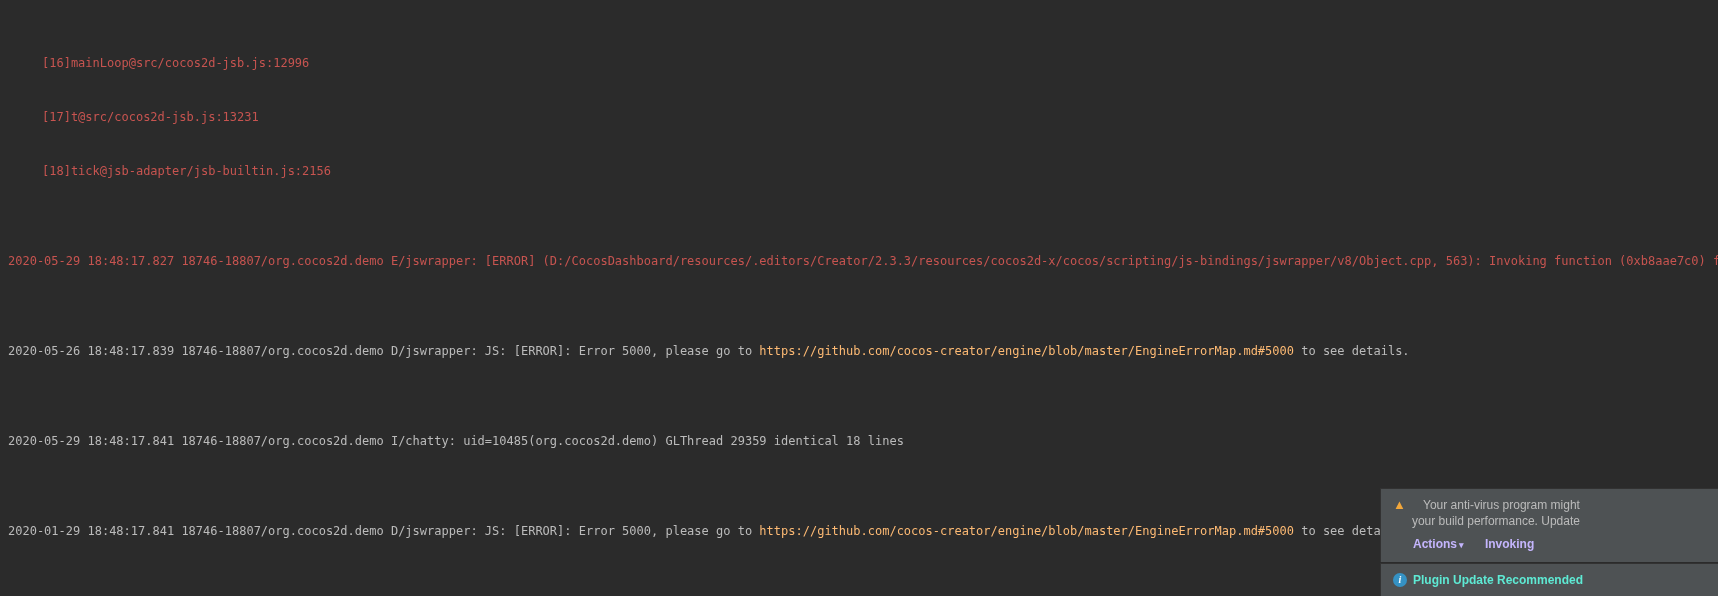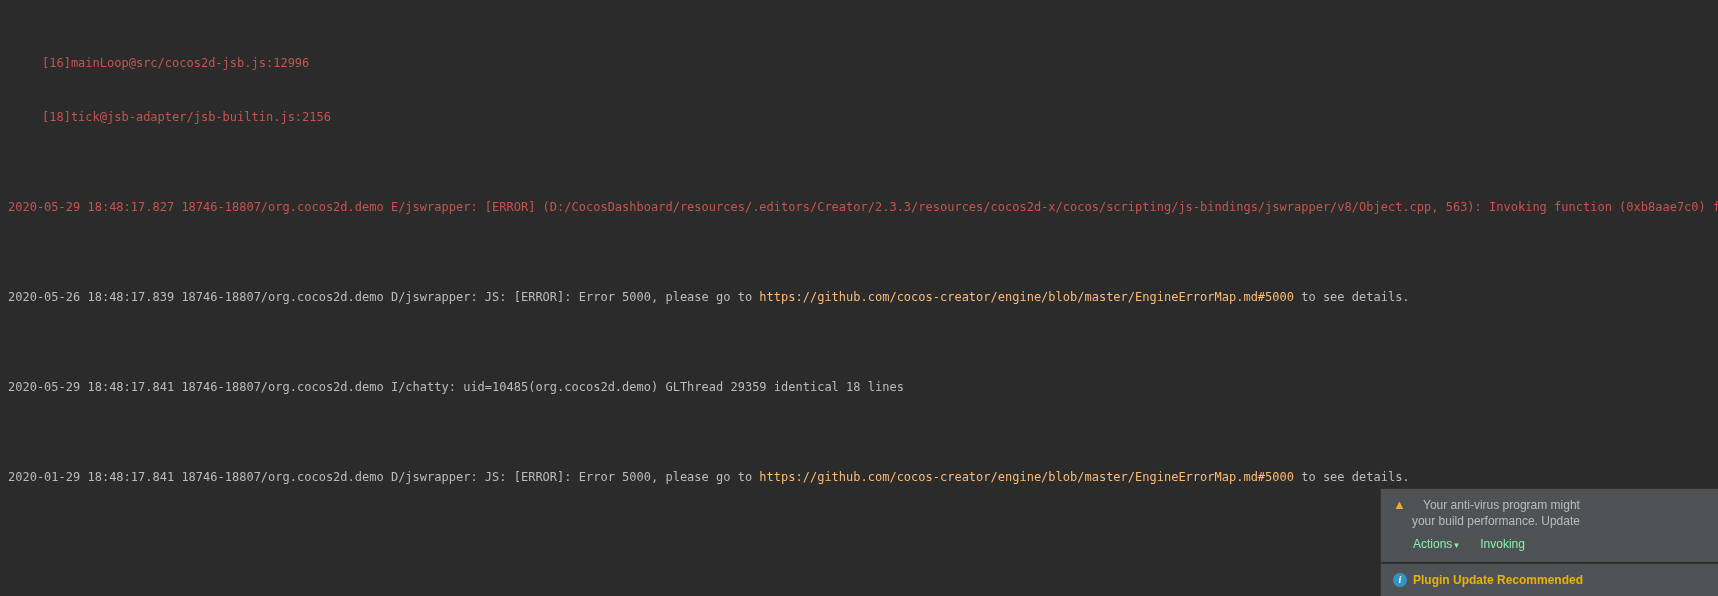--- a/index.html
+++ b/index.html
@@ -39,38 +39,39 @@
     padding: 8px 12px;
     margin-top: 1px;
     color: #bbbbbb;
     font-family: -apple-system, 'Segoe UI', sans-serif;
     font-size: 12px;
     overflow: hidden;
   }
   .notif-row { display: flex; align-items: flex-start; gap: 6px; }
   .notif-msg { line-height: 16px; white-space: normal; text-align: right; }
   .notif-actions { margin-top: 6px; margin-left: 20px; }
-  .notif-link { color: #86efac; cursor: pointer; margin-right: 18px; }
+  .notif-link { color: #c4b5fd; cursor: pointer; margin-right: 18px; font-weight: bold; }
   .notif-link .chev { font-size: 9px; margin-left: 2px; }
   .warn-icon { color: #f2a73b; font-size: 13px; line-height: 16px; }
   .info-icon {
     width: 14px; height: 14px; border-radius: 50%;
     background: #3592c4; color: #fff; font-size: 10px;
     display: inline-flex; align-items: center; justify-content: center;
     font-weight: bold; flex-shrink: 0; margin-top: 1px;
     font-family: Georgia, serif; font-style: italic;
   }
-  .bold { font-weight: bold; color: #eab308; }
+  .bold { font-weight: bold; color: #5eead4; }
 </style>
 </head>
 <body>
 
 <div class="log-container">
   
   <div class="log-line red indent1">[16]mainLoop@src/cocos2d-jsb.js:12996</div>
+  <div class="log-line red indent1">[17]t@src/cocos2d-jsb.js:13231</div>
   <div class="log-line red indent1">[18]tick@jsb-adapter/jsb-builtin.js:2156</div>
 
   
   <div class="log-line red">2020-05-29 18:48:17.827 18746-18807/org.cocos2d.demo E/jswrapper: [ERROR] (D:/CocosDashboard/resources/.editors/Creator/2.3.3/resources/cocos2d-x/cocos/scripting/js-bindings/jswrapper/v8/Object.cpp, 563): Invoking function (0xb8aae7c0) failed!</div>
 
   
   <div class="log-line gray"><span>2020-05-26 18:48:17.839 18746-18807/org.cocos2d.demo D/jswrapper: JS: [ERROR]: Error 5000, please go to </span><a class="link">https://github.com/cocos-creator/engine/blob/master/EngineErrorMap.md#5000</a><span> to see details.</span></div>
 
   
   <div class="log-line gray">2020-05-29 18:48:17.841 18746-18807/org.cocos2d.demo I/chatty: uid=10485(org.cocos2d.demo) GLThread 29359 identical 18 lines</div>

